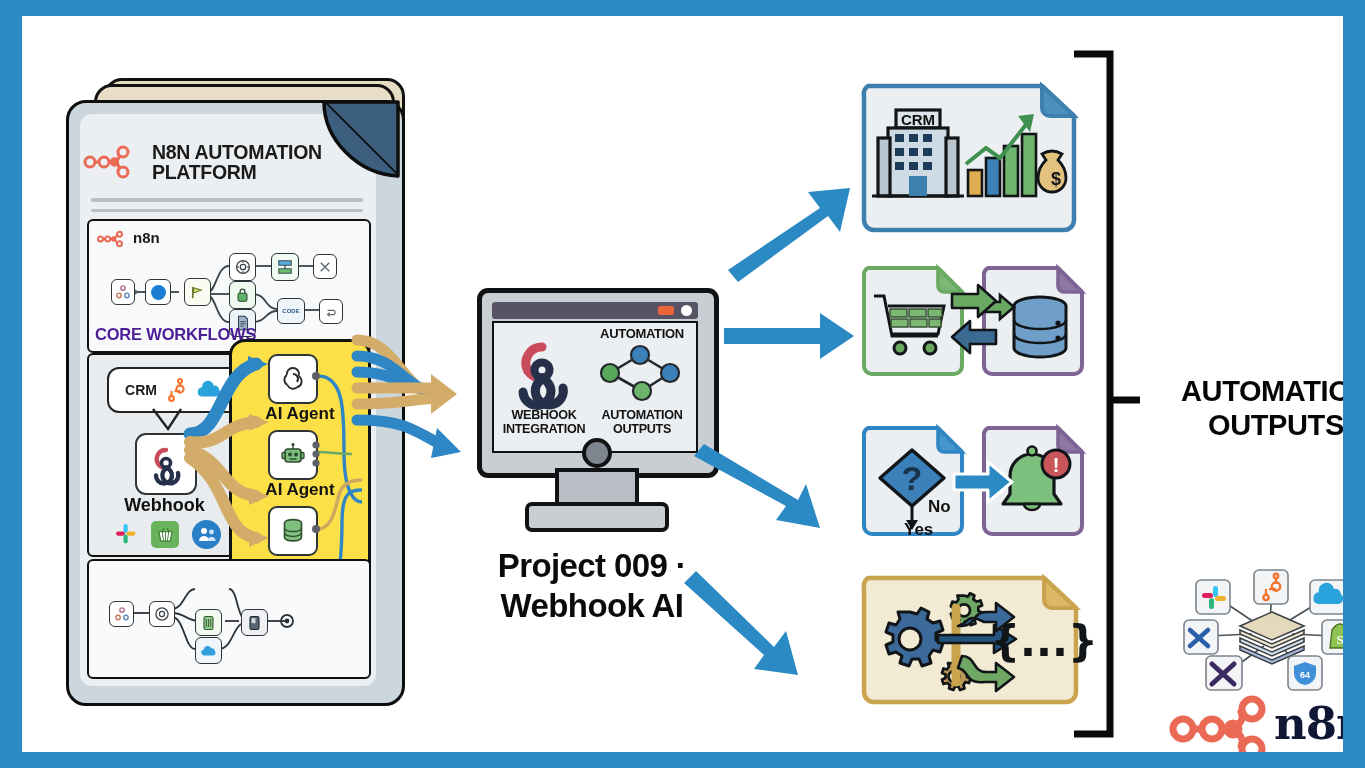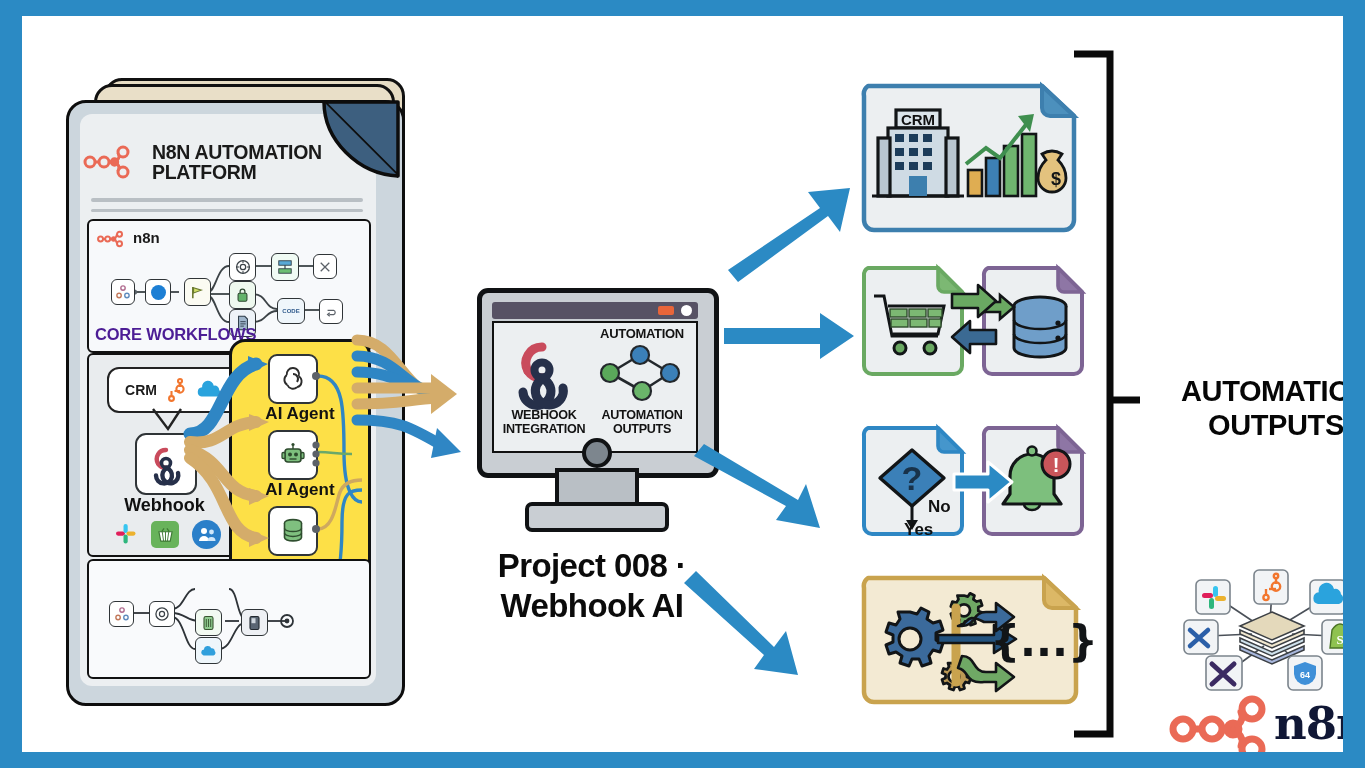--- a/index.html
+++ b/index.html
@@ -505,21 +505,21 @@
         </div>
       </div>
     </div>
 
     <div class="abs" style="left:78px;top:180px;width:76px;height:38px;background:#b9bfc5;border:4.5px solid #101214;border-radius:0 0 10px 10px;"></div>
     <div class="abs" style="left:48px;top:214px;width:136px;height:22px;background:#c9ced3;border:4.5px solid #101214;border-radius:7px;"></div>
     <div class="abs" style="left:105px;top:150px;width:22px;height:22px;background:#7d868e;border:4px solid #101214;border-radius:50%;"></div>
   </div>
 
   <div class="center-title">
-    <div>Project 008 ·</div>
+    <div>Project 009 ·</div>
     <div>Webhook AI</div>
   </div>
 
   <svg class="abs" style="left:690px;top:150px;" width="180" height="120">
     <path d="M16 104 L108 42 L96 26 L138 22 L128 66 L116 50 L26 116 Z" fill="#2b8ac4"></path>
   </svg>
   <svg class="abs" style="left:700px;top:295px;" width="140" height="60">
     <path d="M2 17 L98 17 L98 2 L132 25 L98 48 L98 33 L2 33 Z" fill="#2b8ac4"></path>
   </svg>
   <svg class="abs" style="left:668px;top:418px;" width="180" height="110">

